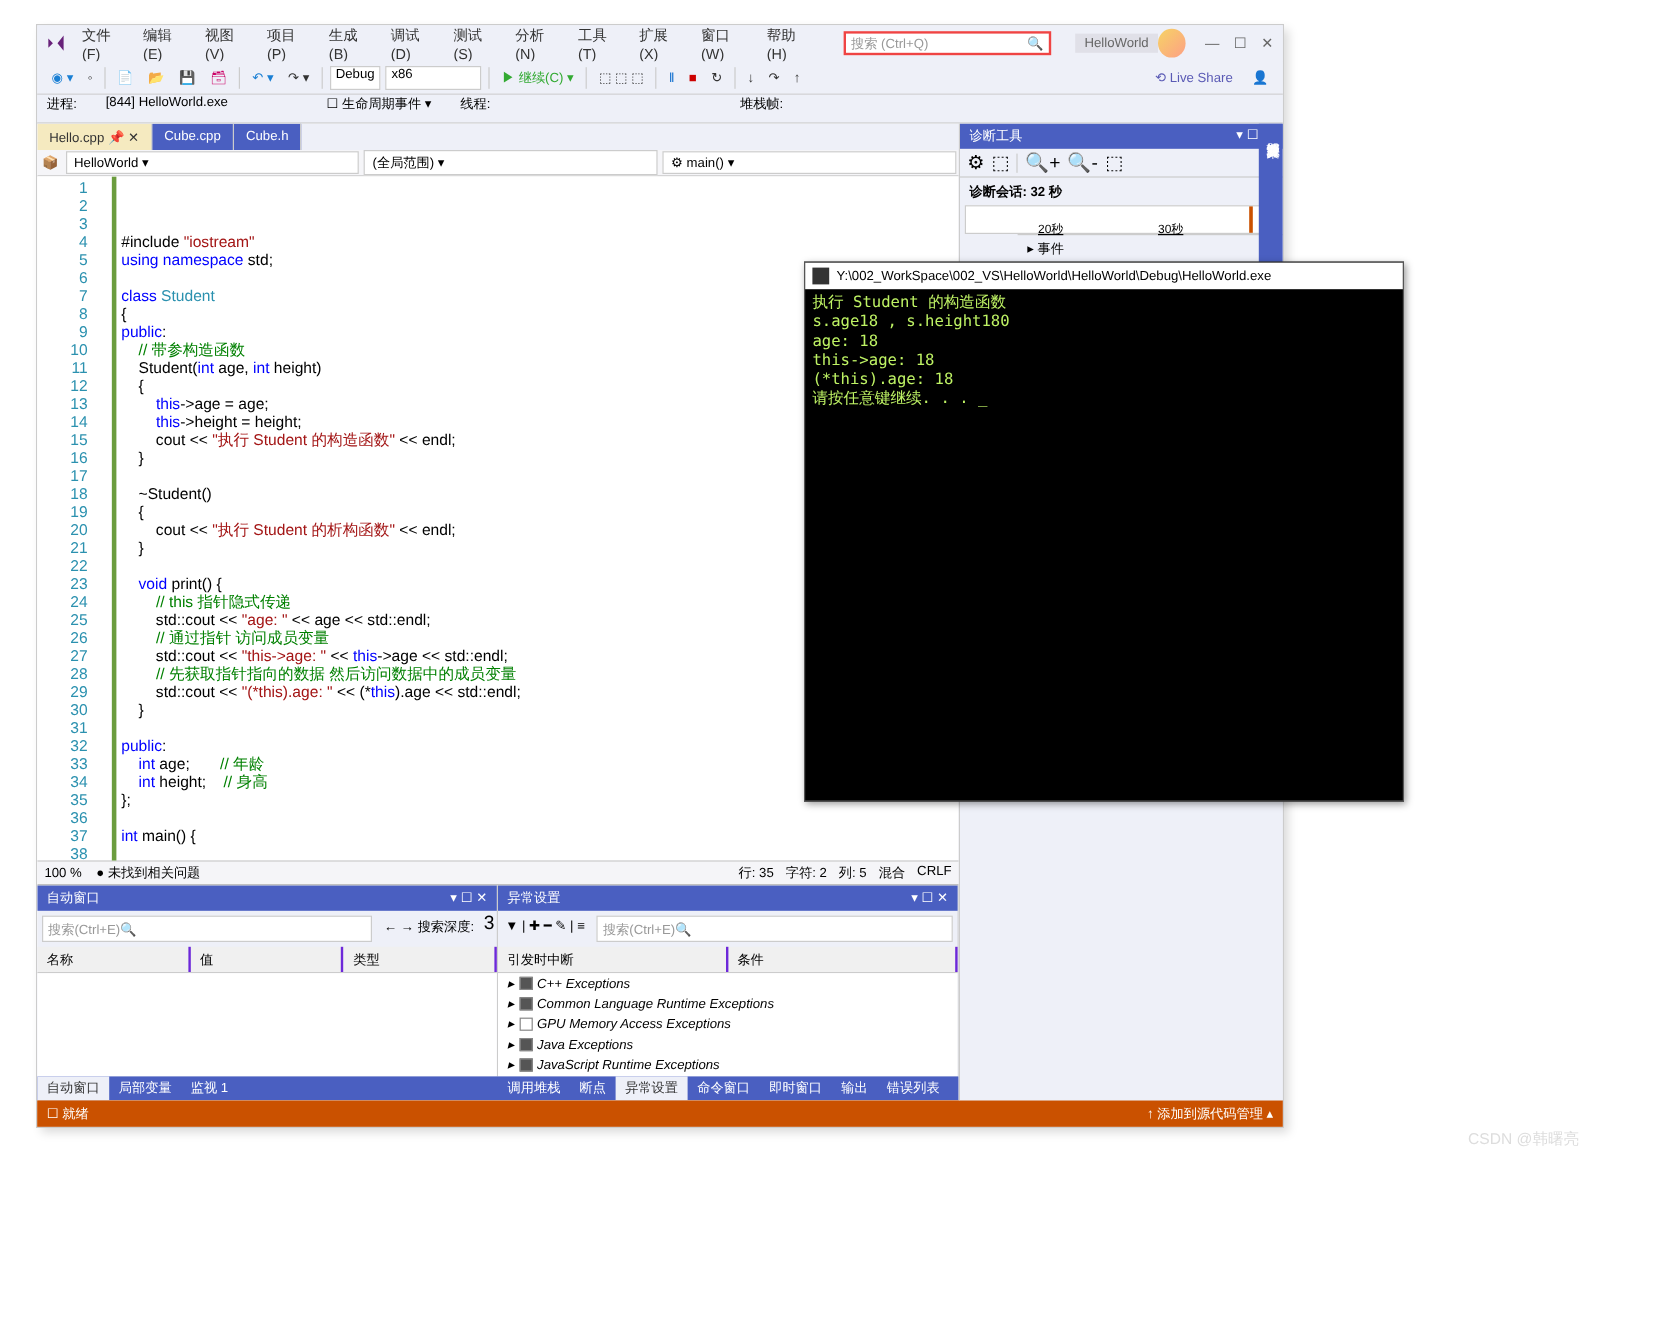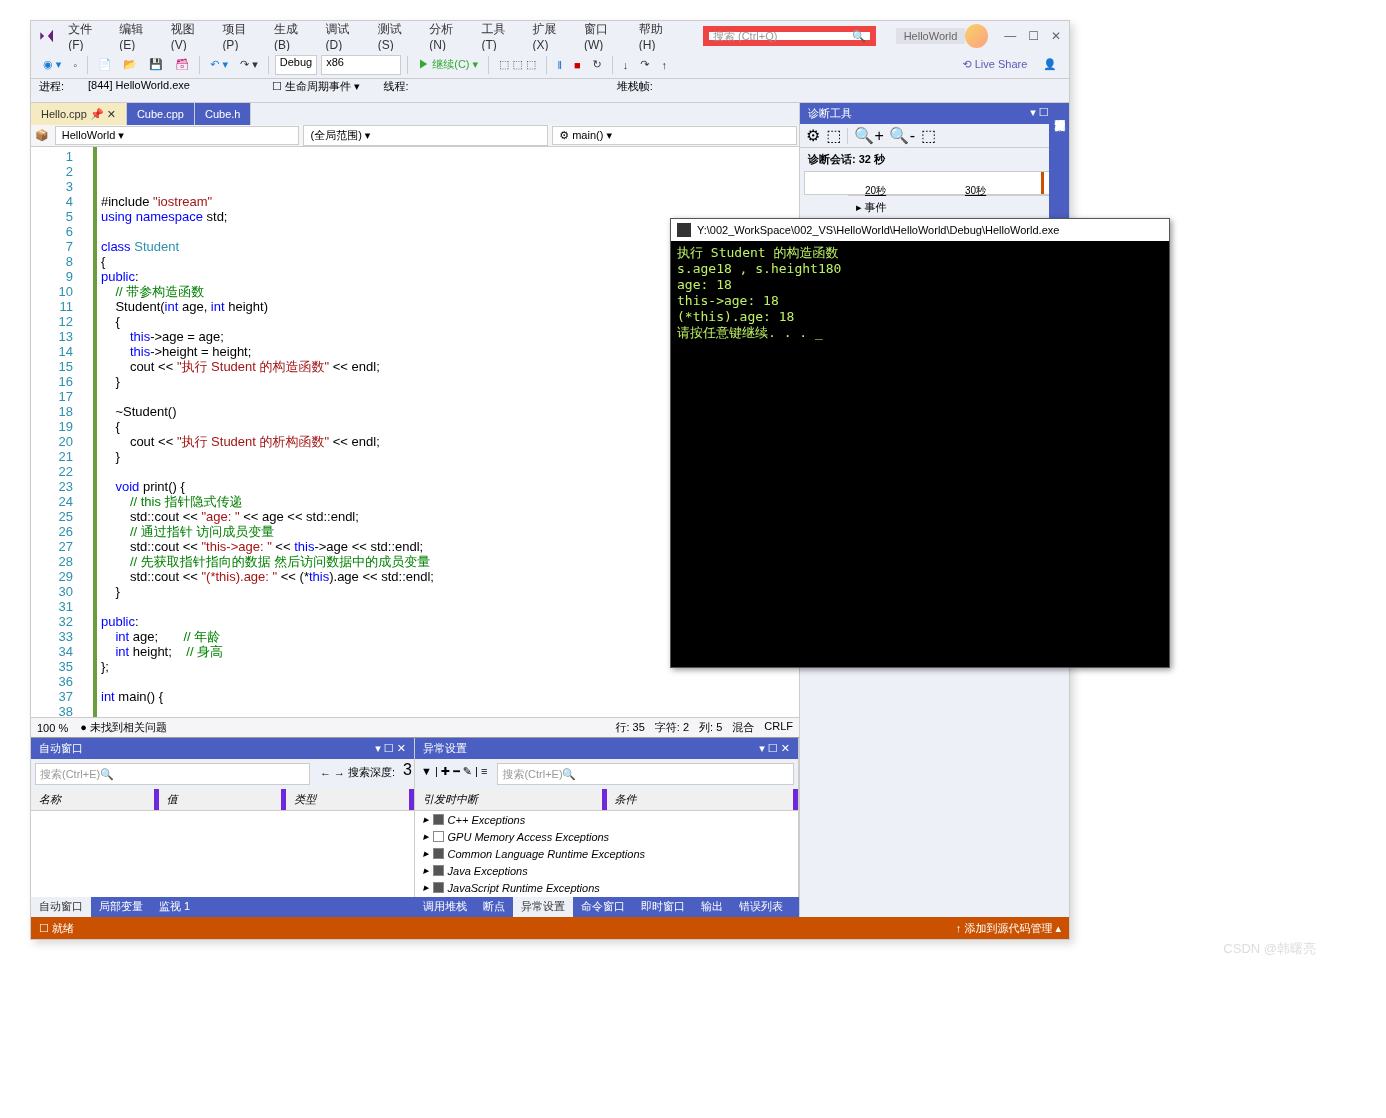--- a/index.html
+++ b/index.html
@@ -2,21 +2,21 @@
 <html><head>
 <meta charset="utf-8">
 <style>
 * { margin: 0; padding: 0; box-sizing: border-box; font-family: "Microsoft YaHei", "Segoe UI", sans-serif; }
 body { background: #fff; width: 1386px; height: 1118px; overflow: hidden; position: relative; }
 .vs-window { position: absolute; left: 30px; top: 20px; width: 1040px; height: 920px; background: #eef0f8; border: 1px solid #ccc; box-shadow: 4px 4px 8px rgba(0,0,0,0.15); display: flex; flex-direction: column; }
 .titlebar { height: 30px; background: #eef0f8; display: flex; align-items: center; padding: 0 8px; font-size: 12px; color: #333; }
 .titlebar .vs-icon { width: 16px; height: 16px; margin-right: 8px; }
 .titlebar .menus { display: flex; gap: 2px; }
 .titlebar .menus span { padding: 4px 6px; cursor: pointer; }
-.titlebar .search-box { margin-left: 20px; width: 180px; height: 20px; border: 6px solid #ef4444; background: #fff; font-size: 11px; padding: 0 4px; color: #999; display: flex; align-items: center; justify-content: space-between; gap: 48px; }
+.titlebar .search-box { margin-left: 20px; width: 180px; height: 20px; border: 2px solid #ef4444; background: #fff; font-size: 11px; padding: 0 4px; color: #999; display: flex; align-items: center; justify-content: space-between; gap: 48px; }
 .titlebar .solution-name { margin-left: 20px; padding: 2px 8px; background: #e0e0e8; color: #666; font-size: 11px; }
 .titlebar .win-controls { margin-left: auto; display: flex; gap: 12px; color: #666; }
 .titlebar .avatar { width: 24px; height: 24px; border-radius: 50%; background: linear-gradient(135deg, #f6d365, #fda085); margin-right: 16px; }
 .toolbar { height: 28px; background: #eef0f8; border-bottom: 1px solid #ccc; display: flex; align-items: center; padding: 0 8px; font-size: 11px; gap: 4px; }
 .toolbar .btn { padding: 2px 4px; color: #333; cursor: pointer; }
 .toolbar .sep { width: 1px; height: 18px; background: #ccc; margin: 0 2px; }
 .toolbar select, .toolbar .combo { height: 20px; border: 1px solid #ccc; font-size: 11px; background: #fff; padding: 0 4px; }
 .toolbar .live-share { margin-left: auto; color: #5a5ab5; padding: 2px 8px; }
 .debug-bar { height: 24px; background: #eef0f8; border-bottom: 1px solid #ccc; display: flex; align-items: flex-start; padding: 0 8px; font-size: 11px; gap: 24px; }
 .main-area { flex: 1; display: flex; overflow: hidden; }
@@ -40,21 +40,21 @@
 .str { color: #a31515; }
 .com { color: #008000; }
 .op { color: #000; }
 .status-line { height: 20px; background: #f5f5f8; border-top: 1px solid #ccc; display: flex; align-items: center; font-size: 11px; padding: 0 6px; gap: 12px; }
 .status-line .right { margin-left: auto; display: flex; gap: 10px; }
 .bottom-panels { height: 160px; display: flex; border-top: 1px solid #999; }
 .panel { flex: 1; display: flex; flex-direction: column; background: #eef0f8; border-right: 1px solid #ccc; }
 .panel-title { background: #4a5fc1; color: #fff; padding: 3px 8px; font-size: 11px; display: flex; justify-content: space-between; align-items: center; }
 .panel-search { height: 22px; background: #fff; border: 1px solid #ccc; margin: 2px; display: flex; align-items: center; padding: 0 4px; font-size: 11px; color: #999; }
 .panel-headers { display: flex; background: #f0f0f0; border-bottom: 1px solid #ccc; font-size: 11px; }
-.panel-headers div { flex: 1; padding: 3px 8px; border-right: 5px solid #6d28d9; font-style: italic; }
+.panel-headers div { flex: 1; padding: 3px 8px; border-right: 2px solid #6d28d9; }
 .panel-body { flex: 1; background: #fff; font-size: 11px; overflow: auto; }
 .panel-body .row { padding: 2px 8px; display: flex; align-items: center; gap: 4px; font-style: italic; }
 .bottom-tabs { height: 20px; background: #4a5fc1; display: flex; align-items: stretch; font-size: 11px; }
 .bottom-tabs span { padding: 2px 8px; color: #fff; cursor: pointer; }
 .bottom-tabs span.active { background: #eef0f8; color: #333; }
 .statusbar { height: 22px; background: #ca5100; color: #fff; display: flex; align-items: center; padding: 0 8px; font-size: 11px; }
 .statusbar .right { margin-left: auto; }
 .right-panel { width: 270px; background: #eef0f8; border-left: 1px solid #ccc; display: flex; flex-direction: column; }
 .diag-title { background: #4a5fc1; color: #fff; padding: 3px 8px; font-size: 11px; display: flex; justify-content: space-between; }
 .diag-tools { height: 24px; border-bottom: 1px solid #ccc; display: flex; align-items: center; gap: 6px; padding: 0 6px; }
@@ -248,22 +248,22 @@
           <div style="display:flex;gap:4px;padding:2px">
             <span style="font-size:11px;padding:4px">▼ | ✚ ━ ✎ | ≡</span>
             <div class="panel-search" style="flex:1"><span>搜索(Ctrl+E)</span> 🔍</div>
           </div>
           <div class="panel-headers" id="exc-cols">
               <div>引发时中断</div>
               <div>条件</div>
             </div>
           <div class="panel-body" id="exc-rows">
               <div class="row">▸ <span class="chk filled"></span> C++ Exceptions</div>
+              <div class="row">▸ <span class="chk filled"></span> Common Language Runtime Exceptions</div>
               <div class="row">▸ <span class="chk"></span> GPU Memory Access Exceptions</div>
-              <div class="row">▸ <span class="chk filled"></span> Common Language Runtime Exceptions</div>
               <div class="row">▸ <span class="chk filled"></span> Java Exceptions</div>
               <div class="row">▸ <span class="chk filled"></span> JavaScript Runtime Exceptions</div>
             </div>
         </div>
       </div>
 
       <div style="display:flex">
         <div class="bottom-tabs" style="flex:1" id="btabs-left">
             <span class="active">自动窗口</span>
             <span>局部变量</span>

